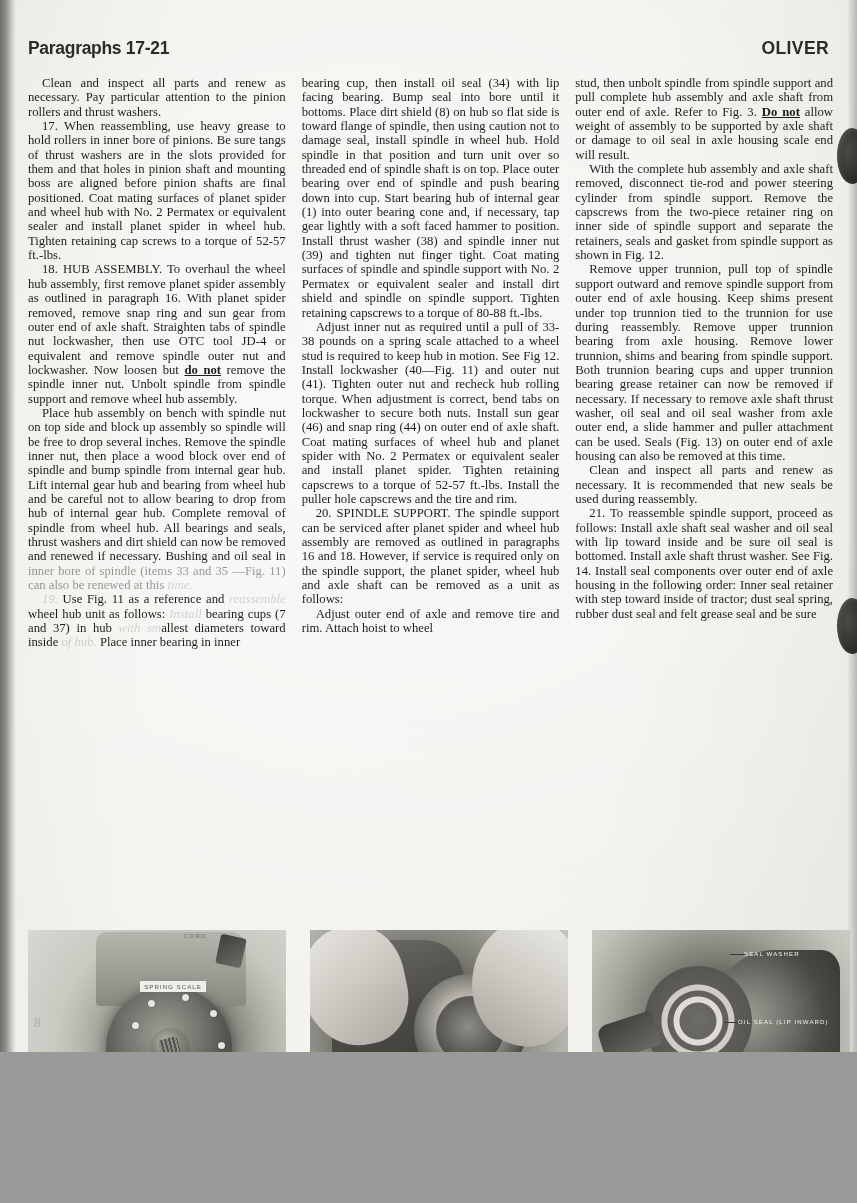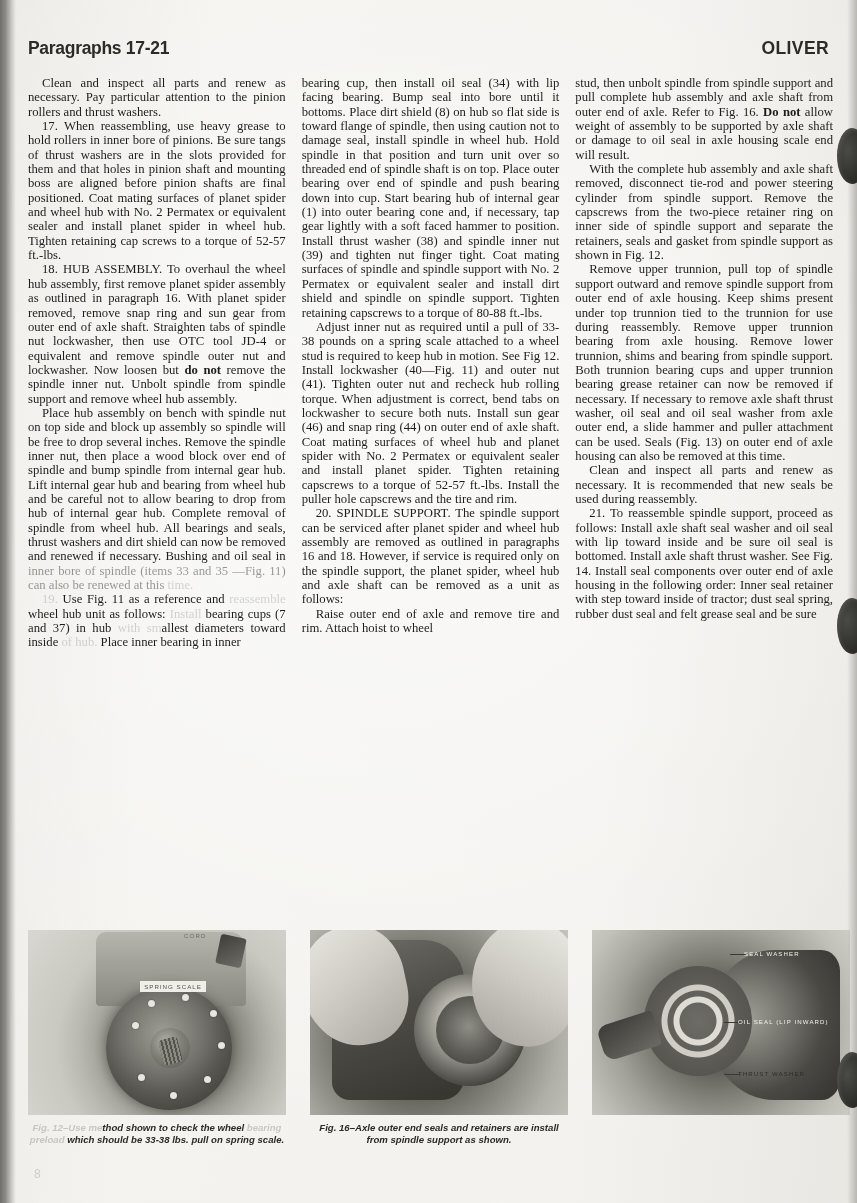--- a/index.html
+++ b/index.html
@@ -6,21 +6,21 @@
     margin: 0;
     padding: 0;
     background: #9a9a9a;
   }
   body {
     font-family: "Liberation Serif", serif;
   }
   .page {
     position: relative;
     width: 857px;
-    height: 1203px;
+    height: 1052px;
     background: #d946ef;
     overflow: hidden;
   }
   
   .paper-tone {
     position: absolute;
     inset: 0;
     background:
       radial-gradient(ellipse 120% 80% at 45% 40%, rgba(255,255,255,0.55) 0%, rgba(255,255,255,0) 70%),
       linear-gradient(95deg, #eceae6 0%, #f4f3f0 22%, #f3f2ef 70%, #e9e7e2 100%);
@@ -104,22 +104,22 @@
     hyphens: none;
   }
   .col p {
     margin: 0;
     text-indent: 14px;
     text-align: justify;
   }
   .col p.cont {
     text-indent: 0;
   }
-  .col p b { font-weight: bold; }
-  .faded-2 { color: rgba(29,29,27,0.18); }
+  .col p b { font-weight: bold; text-decoration: underline; }
+  .faded-2 { color: rgba(29,29,27,0.18); font-style: italic; }
   .faded-3 { color: rgba(29,29,27,0.45); }
 
   
   .figures {
     position: absolute;
     left: 28px;
     top: 930px;
     width: 805px;
     display: flex;
     gap: 24px;
@@ -347,25 +347,25 @@
         <p><span>17. When reassembling, use heavy grease to hold rollers in inner bore of pinions. Be sure tangs of thrust washers are in the slots provided for them and that holes in pinion shaft and mounting boss are aligned before pinion shafts are final positioned. Coat mating surfaces of planet spider and wheel hub with No. 2 Permatex or equivalent sealer and install planet spider in wheel hub. Tighten retaining cap screws to a torque of 52-57 ft.-lbs.</span></p>
         <p><span>18. HUB ASSEMBLY. To overhaul the wheel hub assembly, first remove planet spider assembly as outlined in paragraph 16. With planet spider removed, remove snap ring and sun gear from outer end of axle shaft. Straighten tabs of spindle nut lockwasher, then use OTC tool JD-4 or equivalent and remove spindle outer nut and lockwasher. Now loosen but </span><b>do not</b><span> remove the spindle inner nut. Unbolt spindle from spindle support and remove wheel hub assembly.</span></p>
         <p><span>Place hub assembly on bench with spindle nut on top side and block up assembly so spindle will be free to drop several inches. Remove the spindle inner nut, then place a wood block over end of spindle and bump spindle from internal gear hub. Lift internal gear hub and bearing from wheel hub and be careful not to allow bearing to drop from hub of internal gear hub. Complete removal of spindle from wheel hub. All bearings and seals, thrust washers and dirt shield can now be removed and renewed if necessary. Bushing and oil seal in </span><span class="faded-3">inner bore of spindle (items 33 and 35 </span><span class="faded-3">—Fig. 11) can also be renewed at this </span><span class="faded-2">time.</span></p>
         <p><span class="faded-2">19.</span><span> Use Fig. 11 as a reference and </span><span class="faded-2">reassemble</span><span> wheel hub unit as follows: </span><span class="faded-2">Install</span><span> bearing cups (7 and 37) in hub </span><span class="faded-2">with sm</span><span>allest diameters toward inside </span><span class="faded-2">of hub. </span><span>Place inner bearing in inner</span></p>
       </div>
 
       <div class="col">
         <p class="cont"><span>bearing cup, then install oil seal (34) with lip facing bearing. Bump seal into bore until it bottoms. Place dirt shield (8) on hub so flat side is toward flange of spindle, then using caution not to damage seal, install spindle in wheel hub. Hold spindle in that position and turn unit over so threaded end of spindle shaft is on top. Place outer bearing over end of spindle and push bearing down into cup. Start bearing hub of internal gear (1) into outer bearing cone and, if necessary, tap gear lightly with a soft faced hammer to position. Install thrust washer (38) and spindle inner nut (39) and tighten nut finger tight. Coat mating surfaces of spindle and spindle support with No. 2 Permatex or equivalent sealer and install dirt shield and spindle on spindle support. Tighten retaining capscrews to a torque of 80-88 ft.-lbs.</span></p>
         <p><span>Adjust inner nut as required until a pull of 33-38 pounds on a spring scale attached to a wheel stud is required to keep hub in motion. See Fig 12. Install lockwasher (40—Fig. 11) and outer nut (41). Tighten outer nut and recheck hub rolling torque. When adjustment is correct, bend tabs on lockwasher to secure both nuts. Install sun gear (46) and snap ring (44) on outer end of axle shaft. Coat mating surfaces of wheel hub and planet spider with No. 2 Permatex or equivalent sealer and install planet spider. Tighten retaining capscrews to a torque of 52-57 ft.-lbs. Install the puller hole capscrews and the tire and rim.</span></p>
         <p><span>20. SPINDLE SUPPORT. The spindle support can be serviced after planet spider and wheel hub assembly are removed as outlined in paragraphs 16 and 18. However, if service is required only on the spindle support, the planet spider, wheel hub and axle shaft can be removed as a unit as follows:</span></p>
-        <p><span>Raise outer end of axle and remove tire and rim. Attach hoist to wheel</span></p>
+        <p><span>Adjust outer end of axle and remove tire and rim. Attach hoist to wheel</span></p>
       </div>
 
       <div class="col">
-        <p class="cont"><span>stud, then unbolt spindle from spindle support and pull complete hub assembly and axle shaft from outer end of axle. Refer to Fig. 16. </span><b>Do not</b><span> allow weight of assembly to be supported by axle shaft or damage to oil seal in axle housing scale end will result.</span></p>
+        <p class="cont"><span>stud, then unbolt spindle from spindle support and pull complete hub assembly and axle shaft from outer end of axle. Refer to Fig. 3. </span><b>Do not</b><span> allow weight of assembly to be supported by axle shaft or damage to oil seal in axle housing scale end will result.</span></p>
         <p><span>With the complete hub assembly and axle shaft removed, disconnect tie-rod and power steering cylinder from spindle support. Remove the capscrews from the two-piece retainer ring on inner side of spindle support and separate the retainers, seals and gasket from spindle support as shown in Fig. 12.</span></p>
         <p><span>Remove upper trunnion, pull top of spindle support outward and remove spindle support from outer end of axle housing. Keep shims present under top trunnion tied to the trunnion for use during reassembly. Remove upper trunnion bearing from axle housing. Remove lower trunnion, shims and bearing from spindle support. Both trunnion bearing cups and upper trunnion bearing grease retainer can now be removed if necessary. If necessary to remove axle shaft thrust washer, oil seal and oil seal washer from axle outer end, a slide hammer and puller attachment can be used. Seals (Fig. 13) on outer end of axle housing can also be removed at this time.</span></p>
         <p><span>Clean and inspect all parts and renew as necessary. It is recommended that new seals be used during reassembly.</span></p>
         <p><span>21. To reassemble spindle support, proceed as follows: Install axle shaft seal washer and oil seal with lip toward inside and be sure oil seal is bottomed. Install axle shaft thrust washer. See Fig. 14. Install seal components over outer end of axle housing in the following order: Inner seal retainer with step toward inside of tractor; dust seal spring, rubber dust seal and felt grease seal and be sure</span></p>
       </div>
 
     </div>
 
     <div class="figures">
 

